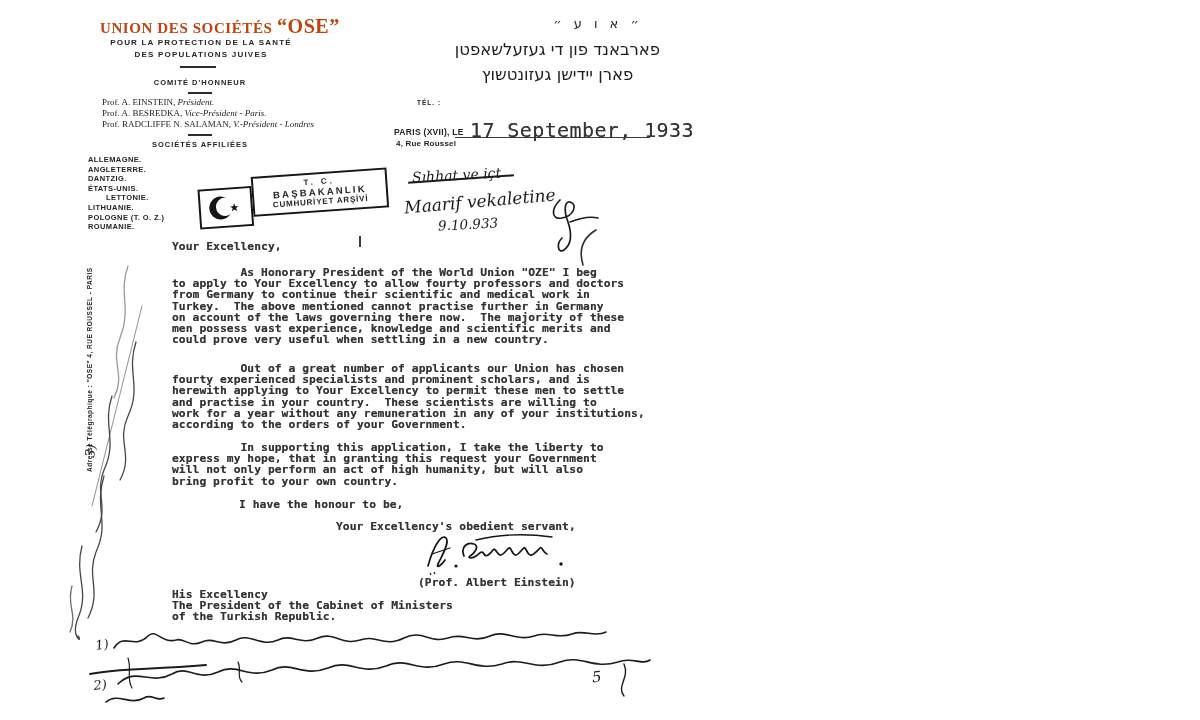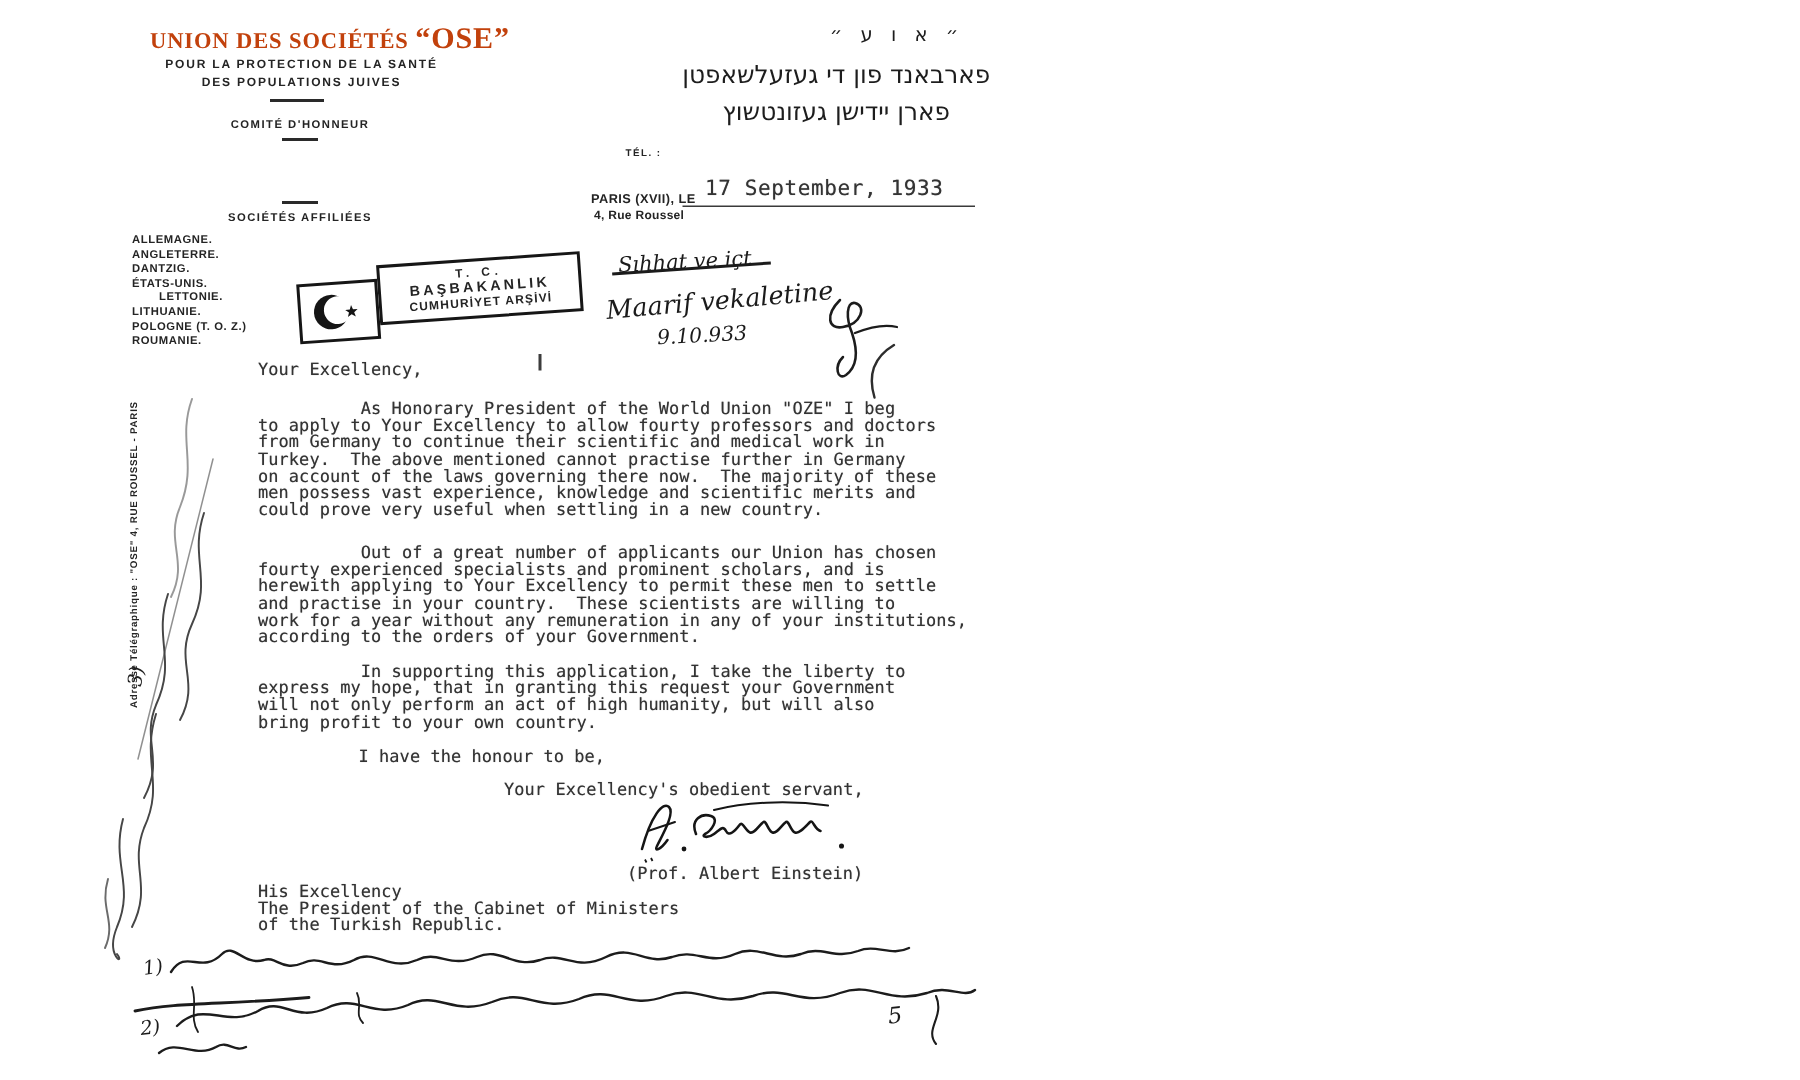--- a/index.html
+++ b/index.html
@@ -2,22 +2,22 @@
 <html><head>
 <meta charset="utf-8">
 <style>
   html,body{margin:0;padding:0;background:#fff;}
   .canvas{position:relative;width:1200px;height:720px;background:#fff;overflow:hidden;
           font-family:"Liberation Sans",sans-serif;color:#222;}
   .abs{position:absolute;}
   
   .typed{font-family:"DejaVu Sans Mono","Liberation Mono",monospace;font-size:11.3px;
          line-height:11.2px;letter-spacing:0.05px;color:#333;white-space:pre;
-         text-shadow:0 0 .5px rgba(50,50,50,.6);}
-  .typed-lg{font-family:"DejaVu Sans Mono","Liberation Mono",monospace;font-size:14px;
+         text-shadow:0 0 .5px rgba(50,50,50,.6);font-weight:bold;}
+  .typed-lg{font-family:"DejaVu Sans Mono","Liberation Mono",monospace;font-size:20px;
          letter-spacing:0.4px;color:#333;white-space:pre;text-shadow:0 0 .5px rgba(50,50,50,.6);}
   
   .lh-org{font-family:"Liberation Serif","DejaVu Serif",serif;font-size:15px;font-weight:bold;
           letter-spacing:.6px;color:#c2410c;white-space:nowrap;}
   .lh-org .ose{font-size:20px;}
   .lh-bold{font-family:"Liberation Sans",sans-serif;font-weight:bold;color:#242424;}
   .lh-serif{font-family:"Liberation Serif","DejaVu Serif",serif;color:#1d1d1d;}
   .divider{background:#2a2a2a;height:2px;}
   .center{text-align:center;}
   
@@ -37,20 +37,25 @@
 
   <div class="abs lh-bold center" style="left:100px;top:38px;width:202px;font-size:8px;letter-spacing:1.2px;">POUR LA PROTECTION DE LA SANTÉ</div>
   <div class="abs lh-bold center" style="left:100px;top:50px;width:202px;font-size:8px;letter-spacing:1.2px;">DES POPULATIONS JUIVES</div>
 
   <div class="abs divider" style="left:180px;top:66px;width:36px;"></div>
 
   <div class="abs lh-bold center" style="left:100px;top:78px;width:200px;font-size:7.5px;letter-spacing:1px;">COMITÉ D'HONNEUR</div>
 
   <div class="abs divider" style="left:188px;top:92px;width:24px;height:1.5px;"></div>
 
+  <div class="abs" style="left:102px;top:97px;width:245px;">
+    <div class="lh-serif" style="font-size:9px;line-height:10.8px;"><span>Prof. A. EINSTEIN, </span><i>Président.</i></div>
+    <div class="lh-serif" style="font-size:9px;line-height:10.8px;"><span>Prof. A. BESREDKA, </span><i>Vice-Président - Paris.</i></div>
+    <div class="lh-serif" style="font-size:9px;line-height:10.8px;"><span>Prof. RADCLIFFE N. SALAMAN, </span><i>V.-Président - Londres</i></div>
+  </div>
 
   <div class="abs divider" style="left:188px;top:134px;width:24px;height:1.5px;"></div>
 
   <div class="abs lh-bold center" style="left:100px;top:140px;width:200px;font-size:7.5px;letter-spacing:1px;">SOCIÉTÉS AFFILIÉES</div>
 
   <div class="abs" style="left:88px;top:155px;">
     <div class="lh-bold" style="font-size:7.5px;line-height:9.6px;letter-spacing:.4px;">ALLEMAGNE.</div>
     <div class="lh-bold" style="font-size:7.5px;line-height:9.6px;letter-spacing:.4px;">ANGLETERRE.</div>
     <div class="lh-bold" style="font-size:7.5px;line-height:9.6px;letter-spacing:.4px;">DANTZIG.</div>
     <div class="lh-bold" style="font-size:7.5px;line-height:9.6px;letter-spacing:.4px;">ÉTATS-UNIS.</div>

